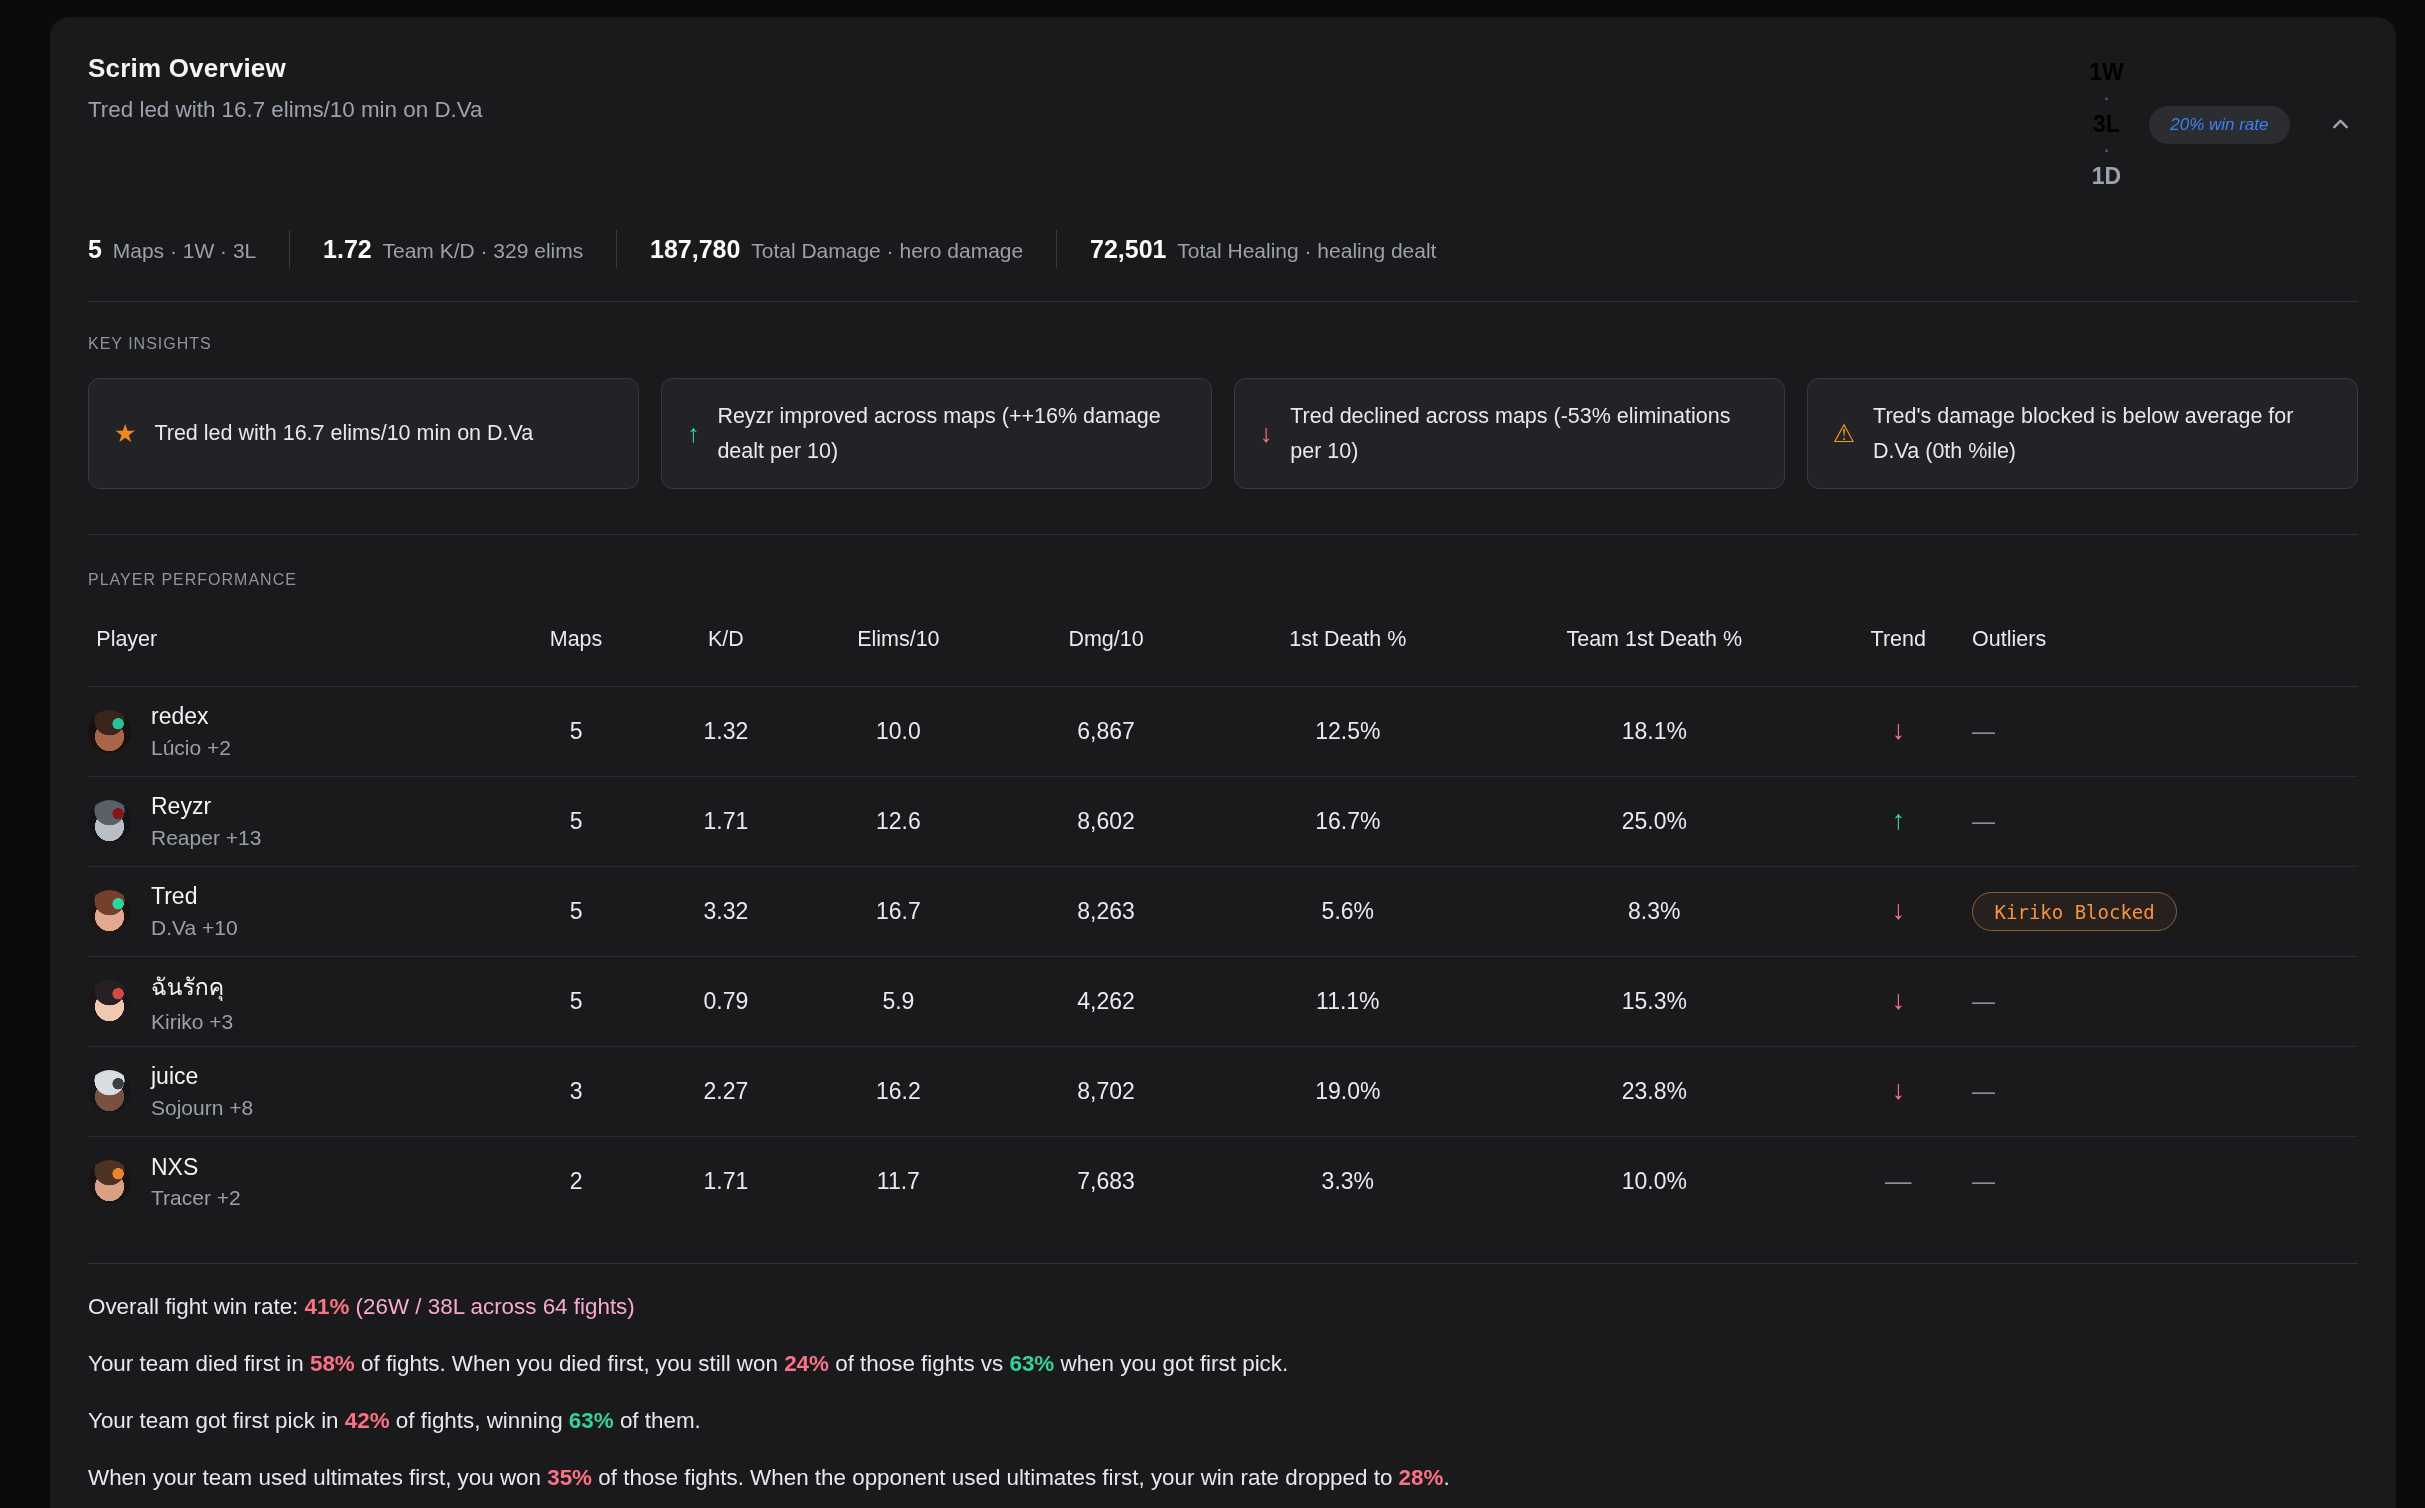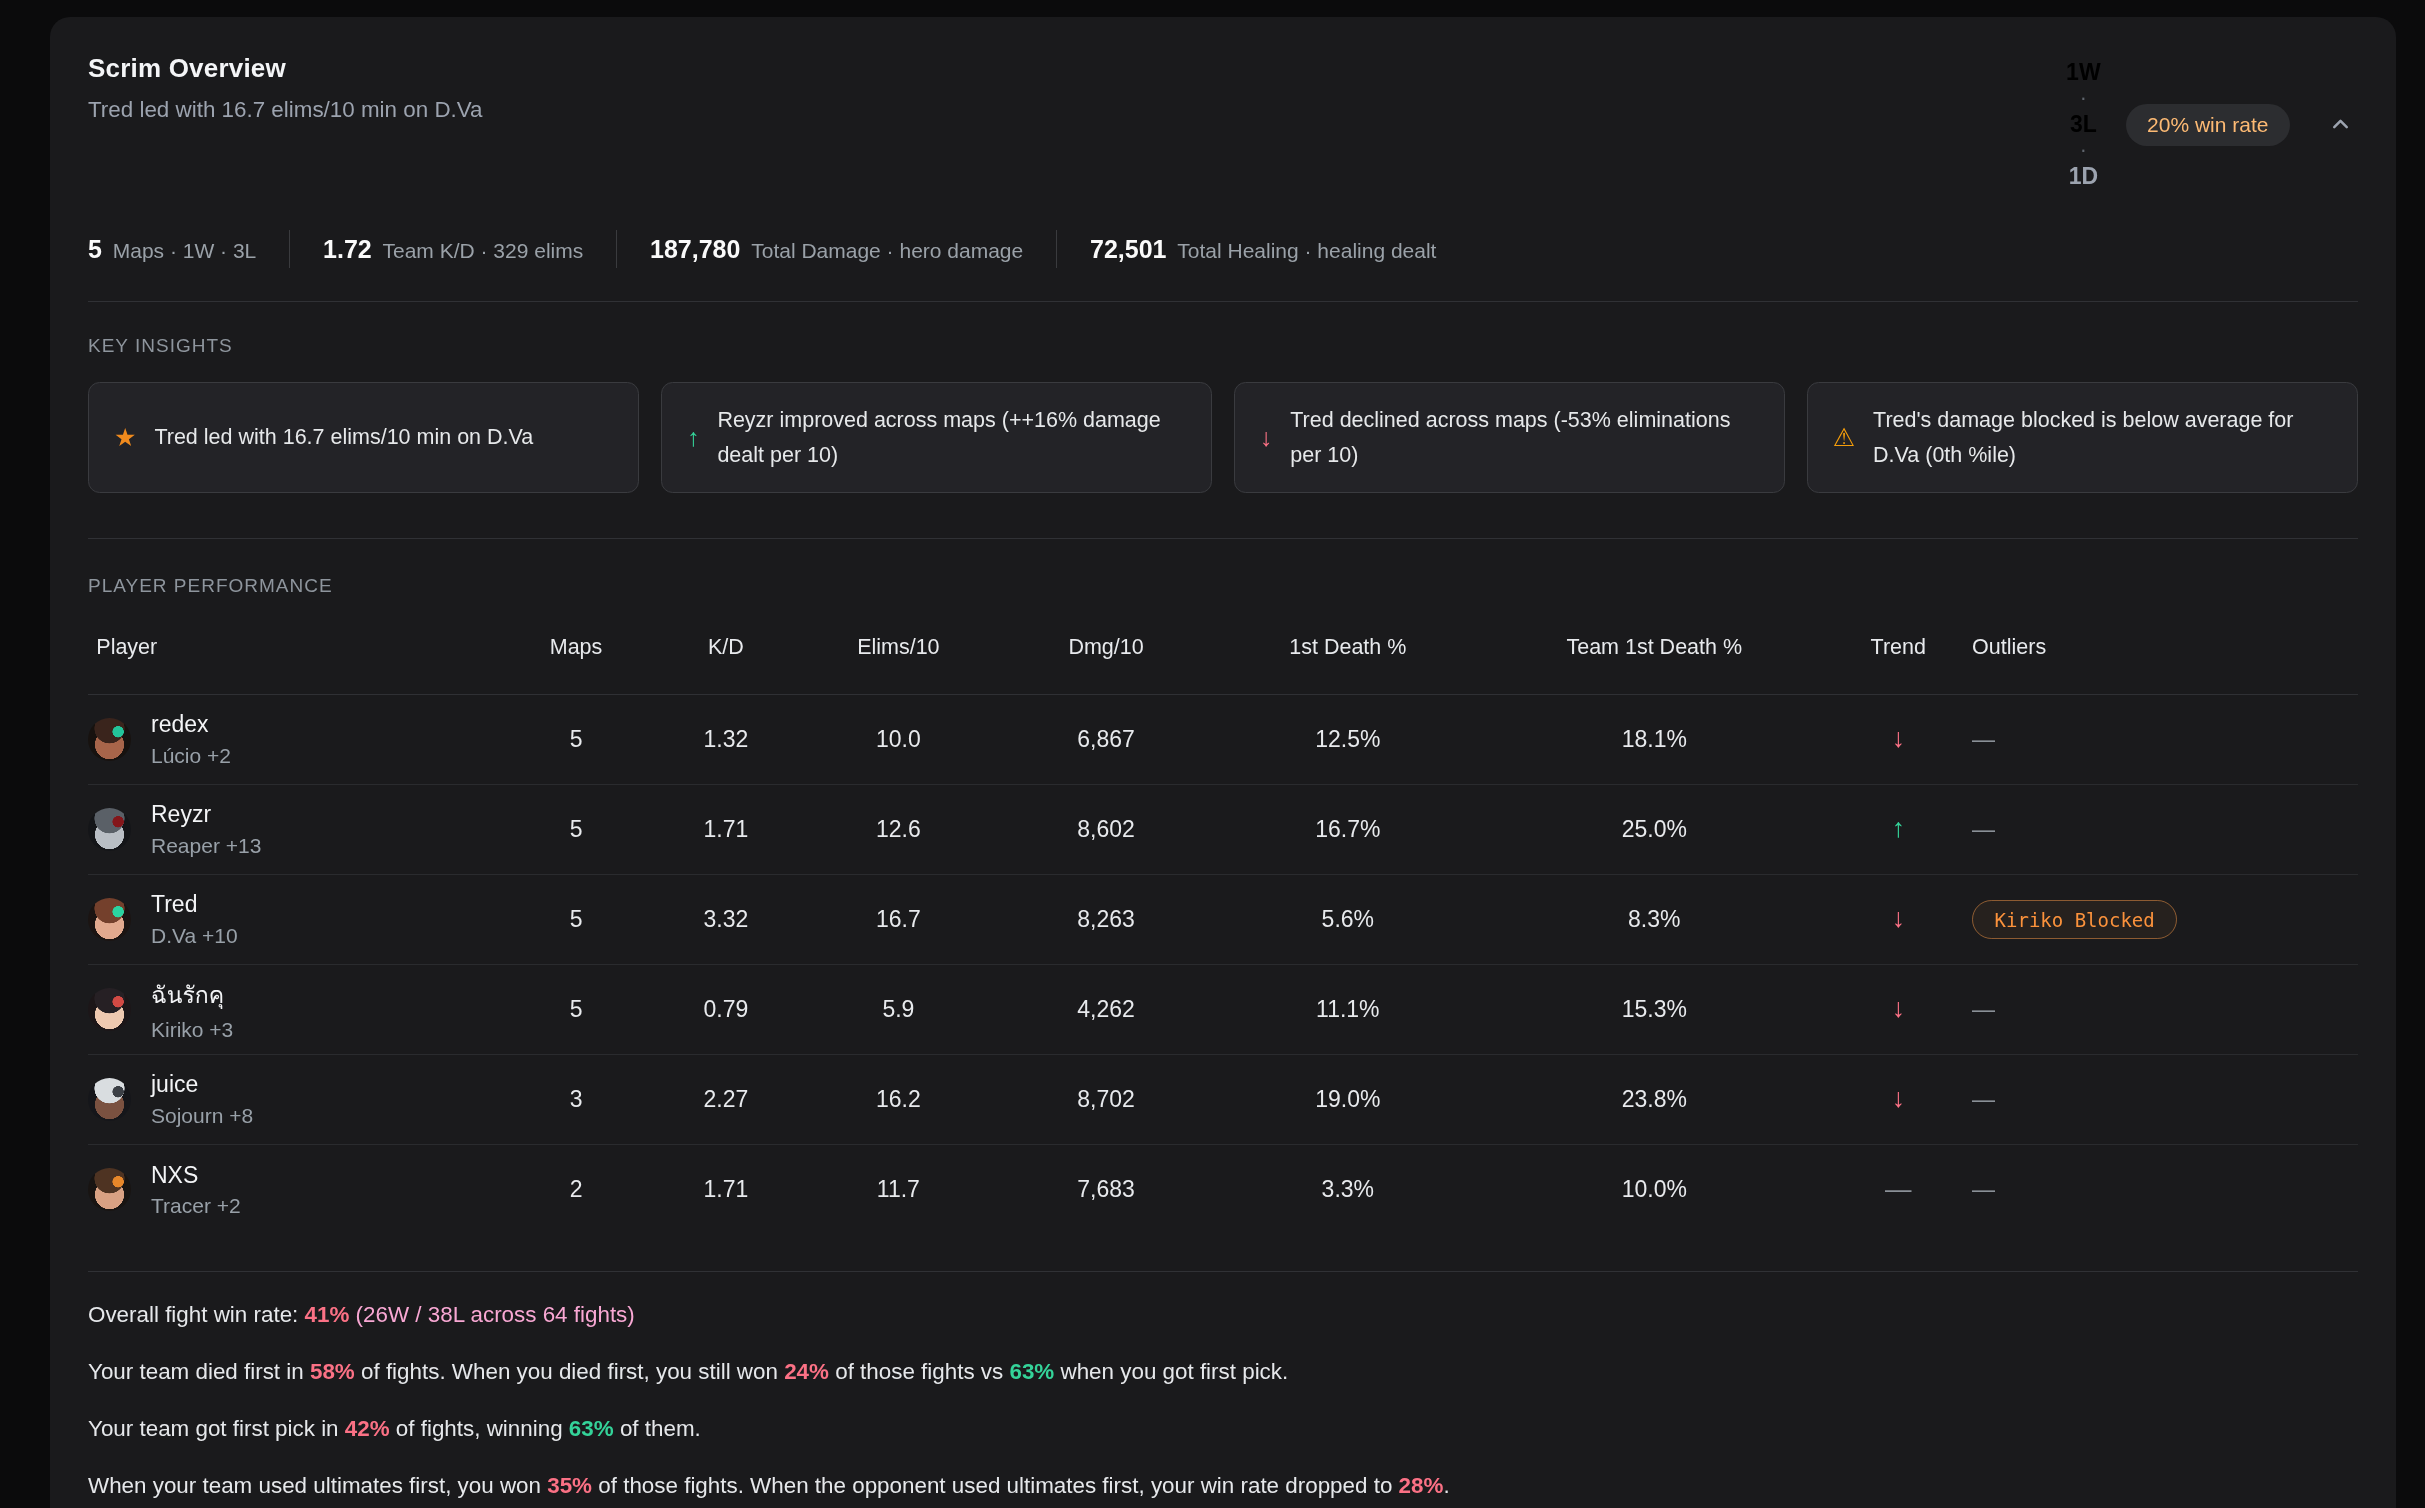--- a/index.html
+++ b/index.html
@@ -16,36 +16,36 @@
   }
   
   .card-header { display:flex; justify-content:space-between; align-items:flex-start; }
   h1.title { margin:0; font-size:26px; font-weight:700; color:#f4f5f7; letter-spacing:0.2px; }
   .subtitle { margin:13.2px 0 0; font-size:22.4px; color:#9ca3af; }
   .header-right { display:flex; align-items:center; margin-top:6.6px; }
   .record { display:flex; align-items:center; font-size:23px; font-weight:700;flex-direction:column; }
   .rec-sep { color:#5f656d; font-weight:400; margin:0 11.6px; font-size:21.5px; }
   .rec-d { color:#9ca3af; }
   .winrate-pill {
-    margin-left:25px; background:#2c2d30; color:#fdba74; font-size:21px;
-    padding:9px 21.5px; border-radius:827px; white-space:nowrap;
+    margin-left:25px; background:#2c2d30; color:#3b82f6; font-size:17px;
+    padding:9px 21.5px; border-radius:827px; white-space:nowrap;font-style:italic;
   }
   .collapse-btn { margin-left:33px; background:none; border:none; padding:5px; cursor:pointer; line-height:0; }
   
   .stats-row { margin-top:40px; display:flex; align-items:center; }
   .stat { display:flex; align-items:baseline; gap:10.8px; white-space:nowrap; }
   .stat-value { font-size:25px; font-weight:700; color:#fafafa; }
   .stat-label { font-size:21px; color:#9aa1a8; }
   .stat-divider { width:0.8px; height:38px; background:#3a3b3e; margin:0 33px; flex:0 0 auto; }
   
   .divider { border:none; border-top:0.8px solid #303135; margin:0; }
   .d1 { margin-top:33px; }
   .d2 { margin-top:45px; }
   .d3 { margin-top:36px; }
-  .section-label { font-size:19px; color:#8e959d; letter-spacing:1px; }
+  .section-label { font-size:16px; color:#8e959d; letter-spacing:1px; }
   .lab-ki { margin-top:33px; }
   .lab-pp { margin-top:36px; }
   .lab-fa { margin-top:35px; }
   
   .insights { margin-top:25px; display:grid; grid-template-columns:repeat(4,1fr); gap:21.5px; }
   .insight-card {
     background:#232327; border:0.8px solid #3a3b3f; border-radius:11.6px;
     padding:20px 25px; display:flex; align-items:center; gap:18px; min-height:108px;
   }
   .insight-icon { font-size:25px; flex:0 0 auto; line-height:1; }

